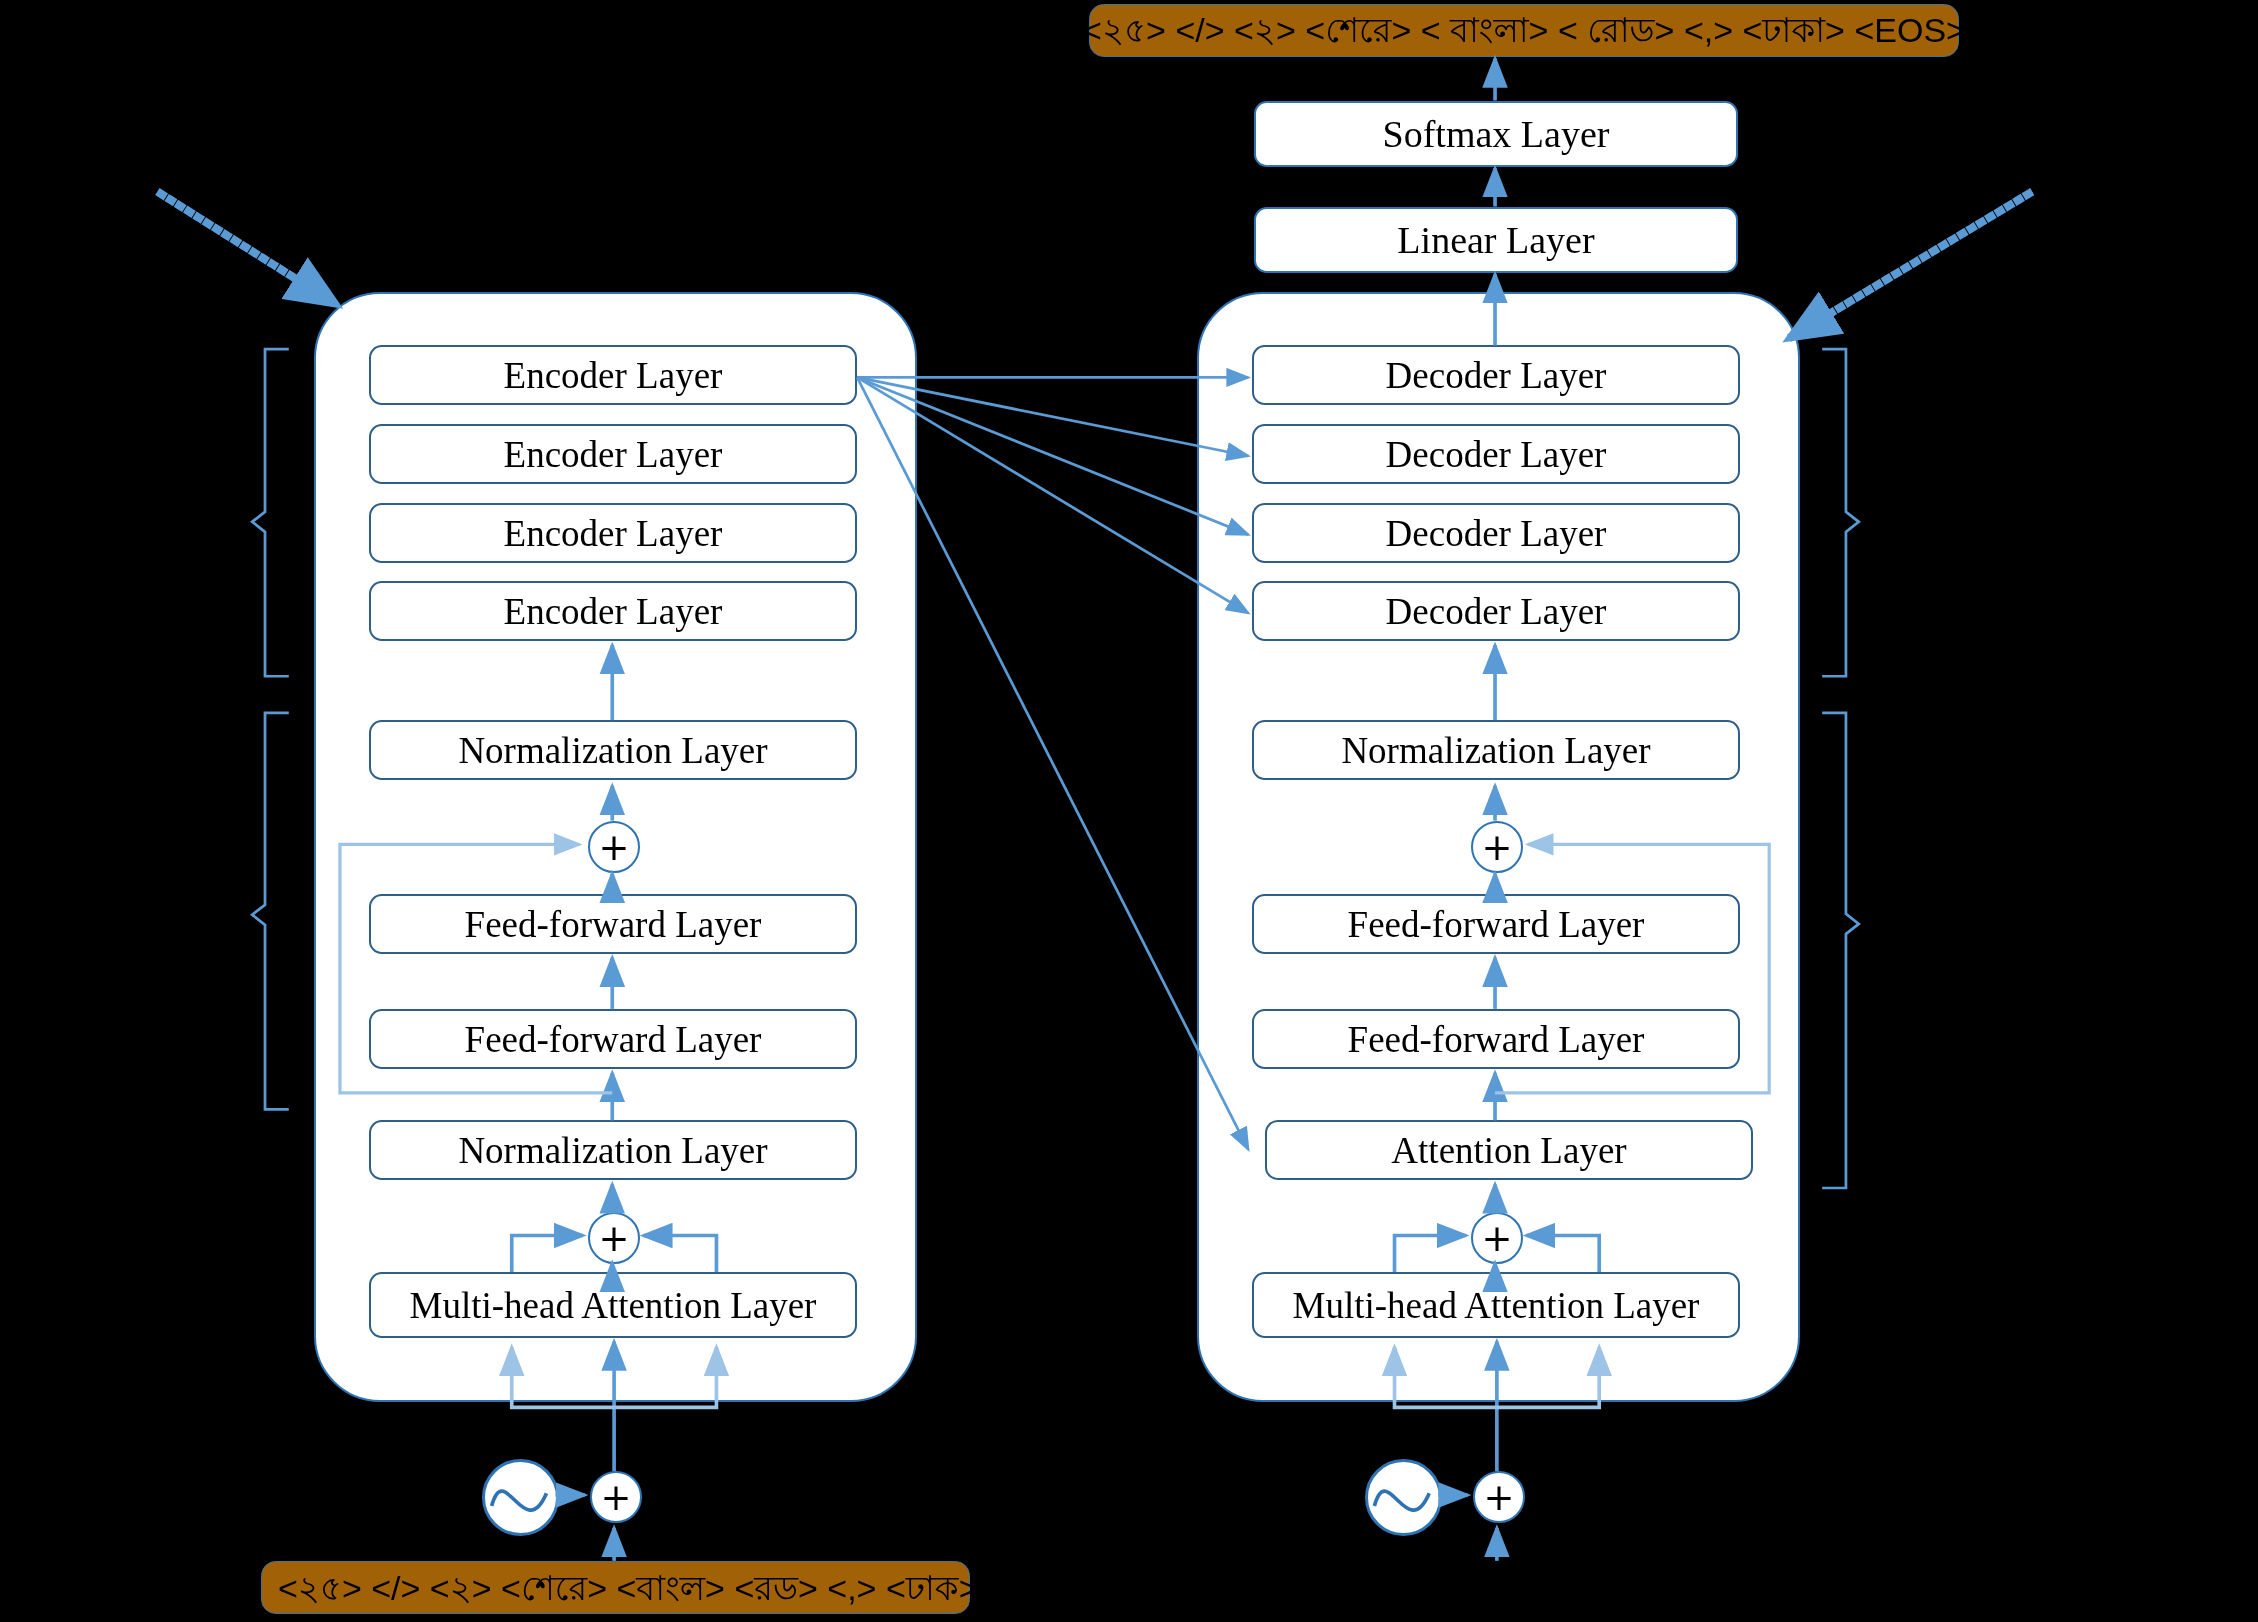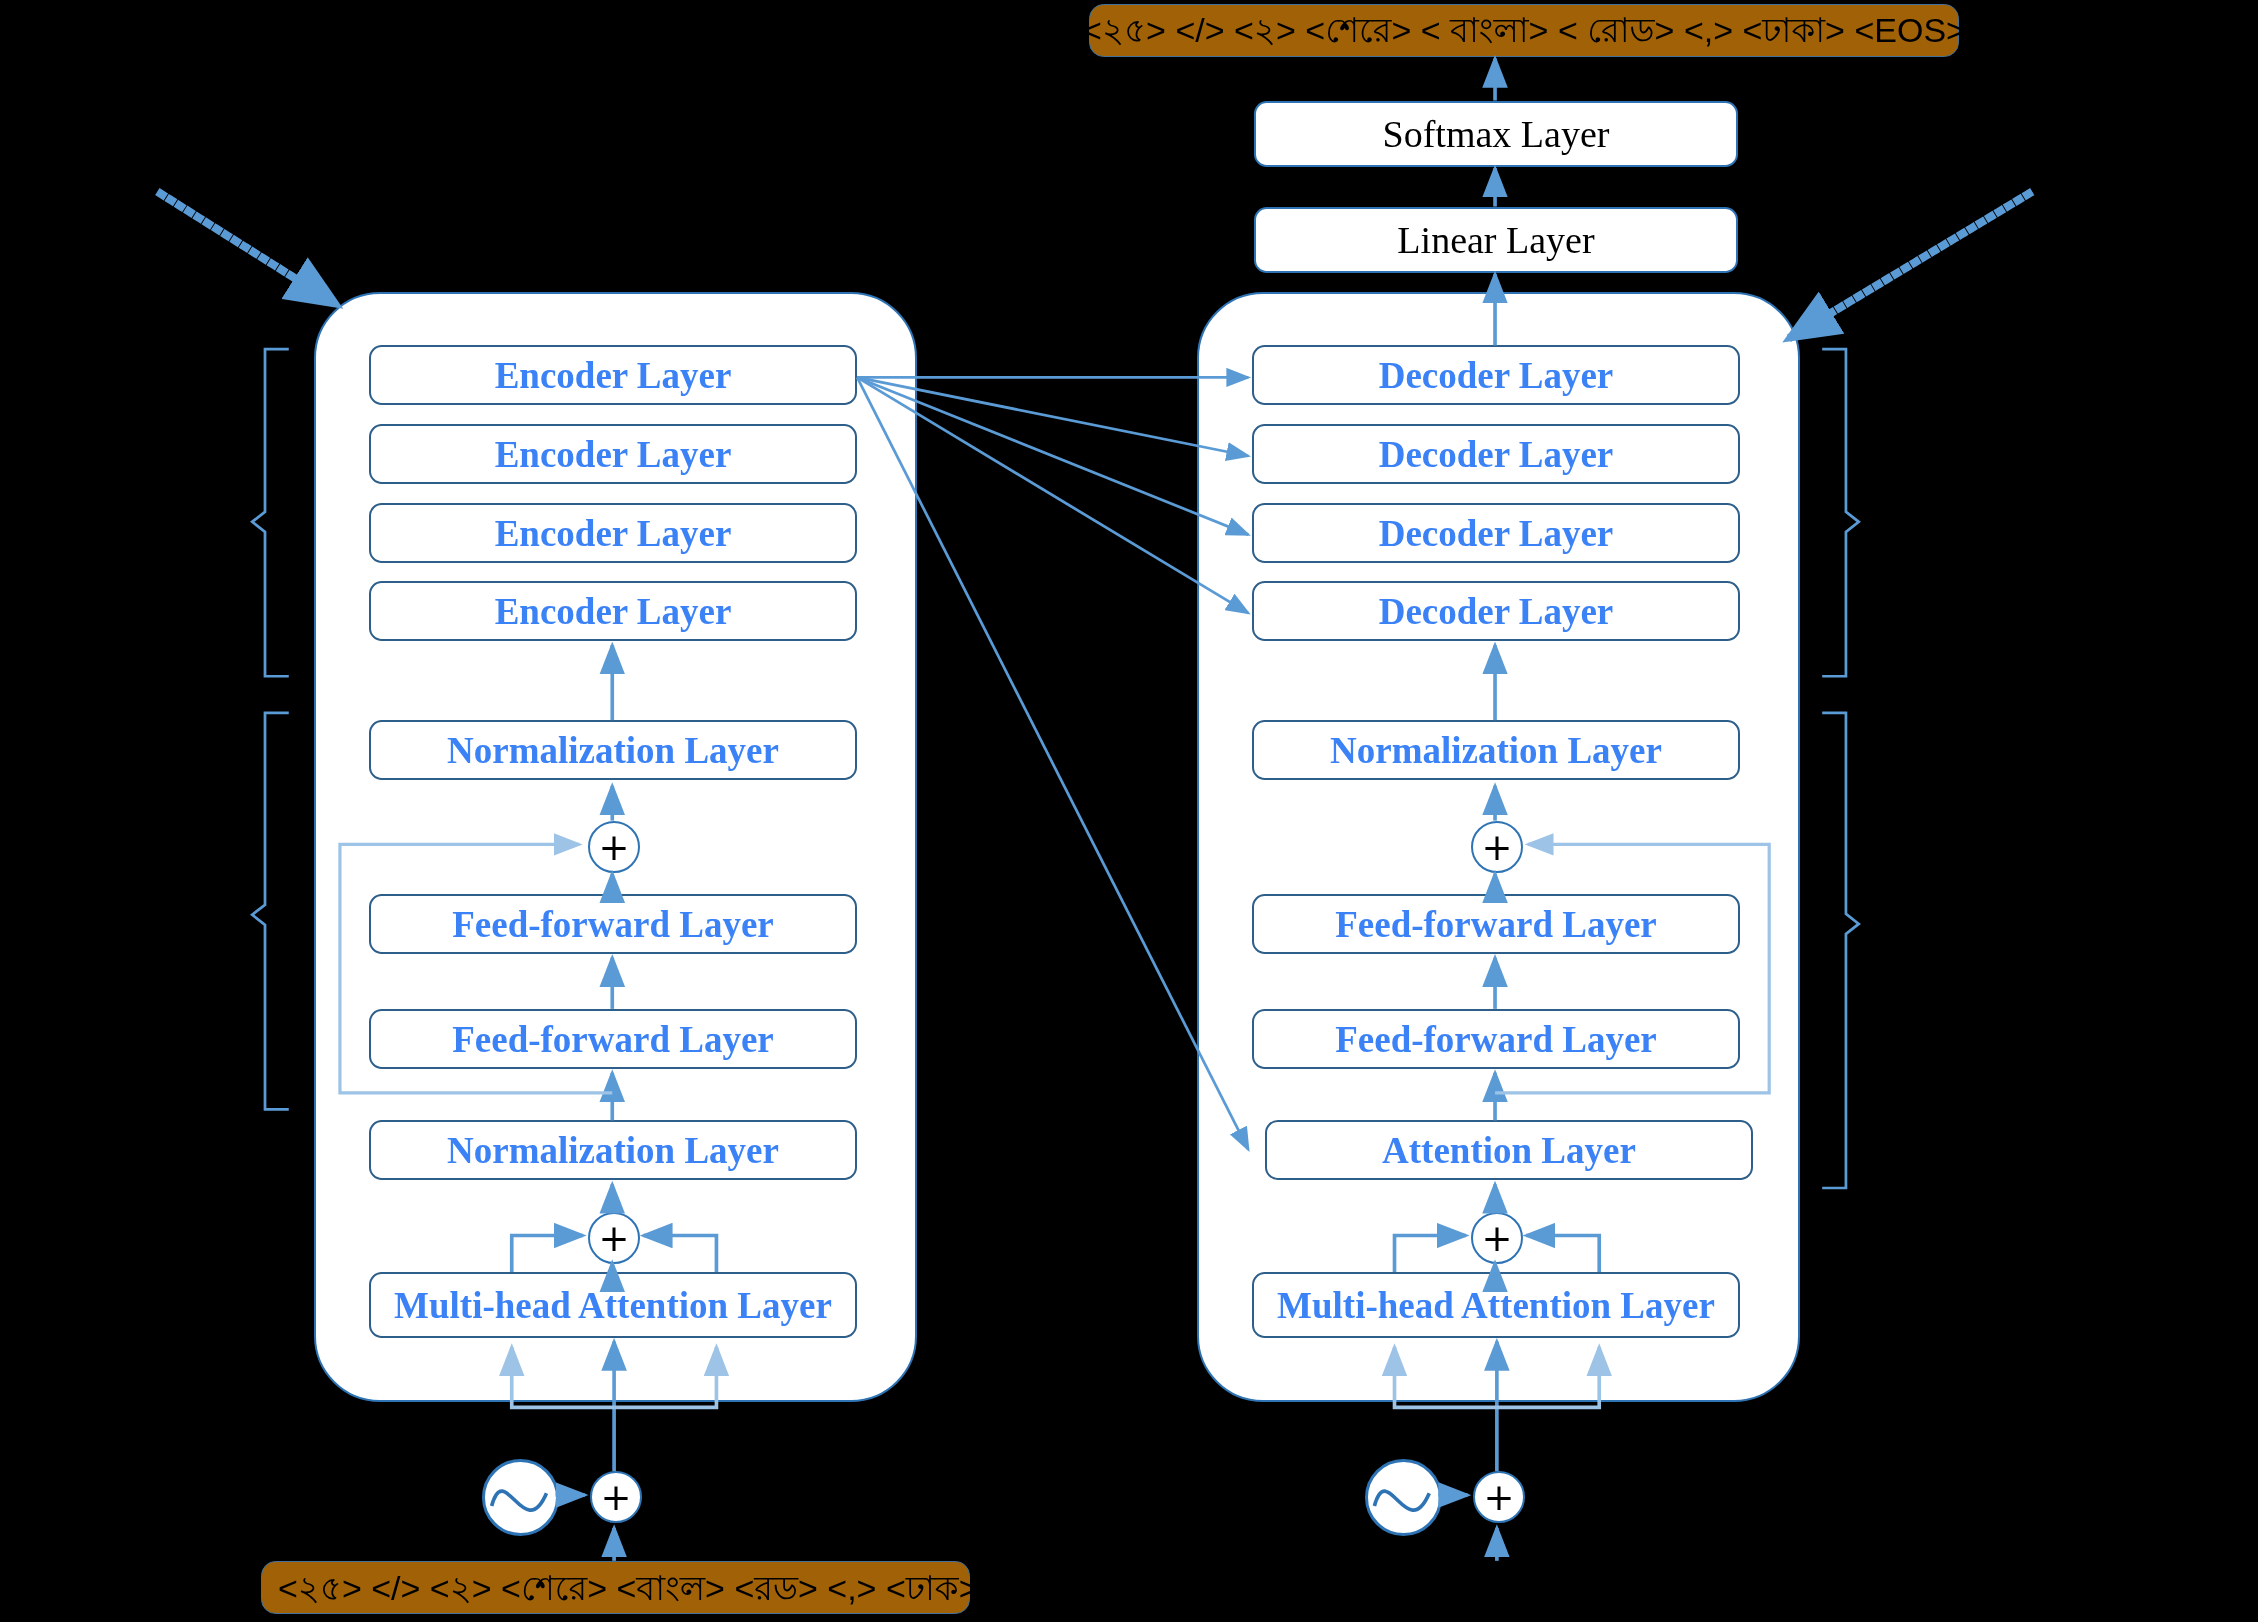--- a/index.html
+++ b/index.html
@@ -3,21 +3,21 @@
 <meta charset="utf-8">
 <style>
   html,body{margin:0;padding:0;background:#000;}
   #stage{position:relative;width:2259px;height:1623px;background:#000;
          font-family:"Liberation Serif","DejaVu Serif",serif;overflow:hidden;}
   
   .panel{position:absolute;background:#ffffff;border:2.7px solid #2E74B5;border-radius:66px;box-sizing:border-box;}
   
   .lbox{position:absolute;background:#ffffff;border:2.7px solid #2E5F8A;border-radius:12.8px;
         box-sizing:border-box;display:flex;align-items:center;justify-content:center;
-        color:#3b82f6;font-size:37px;line-height:1;white-space:nowrap;font-weight:bold;}
+        color:#000000;font-size:37px;line-height:1;white-space:nowrap;}
   
   .tbox{position:absolute;background:#ffffff;border:2.7px solid #2E74B5;border-radius:12.8px;
         box-sizing:border-box;display:flex;align-items:center;justify-content:center;
         color:#000;font-size:38px;line-height:1;white-space:nowrap;}
   
   .tokbox{position:absolute;background:#a16207;border:1.8px solid #41719C;border-radius:14.6px;
           box-sizing:border-box;display:flex;align-items:center;justify-content:center;
           color:#000;font-size:34px;line-height:1;white-space:nowrap;
           font-family:"Liberation Sans","DejaVu Sans",sans-serif;padding:0 14.6px;}
   .plus{position:absolute;border:2.7px solid #2E74B5;border-radius:50%;background:#fff;

